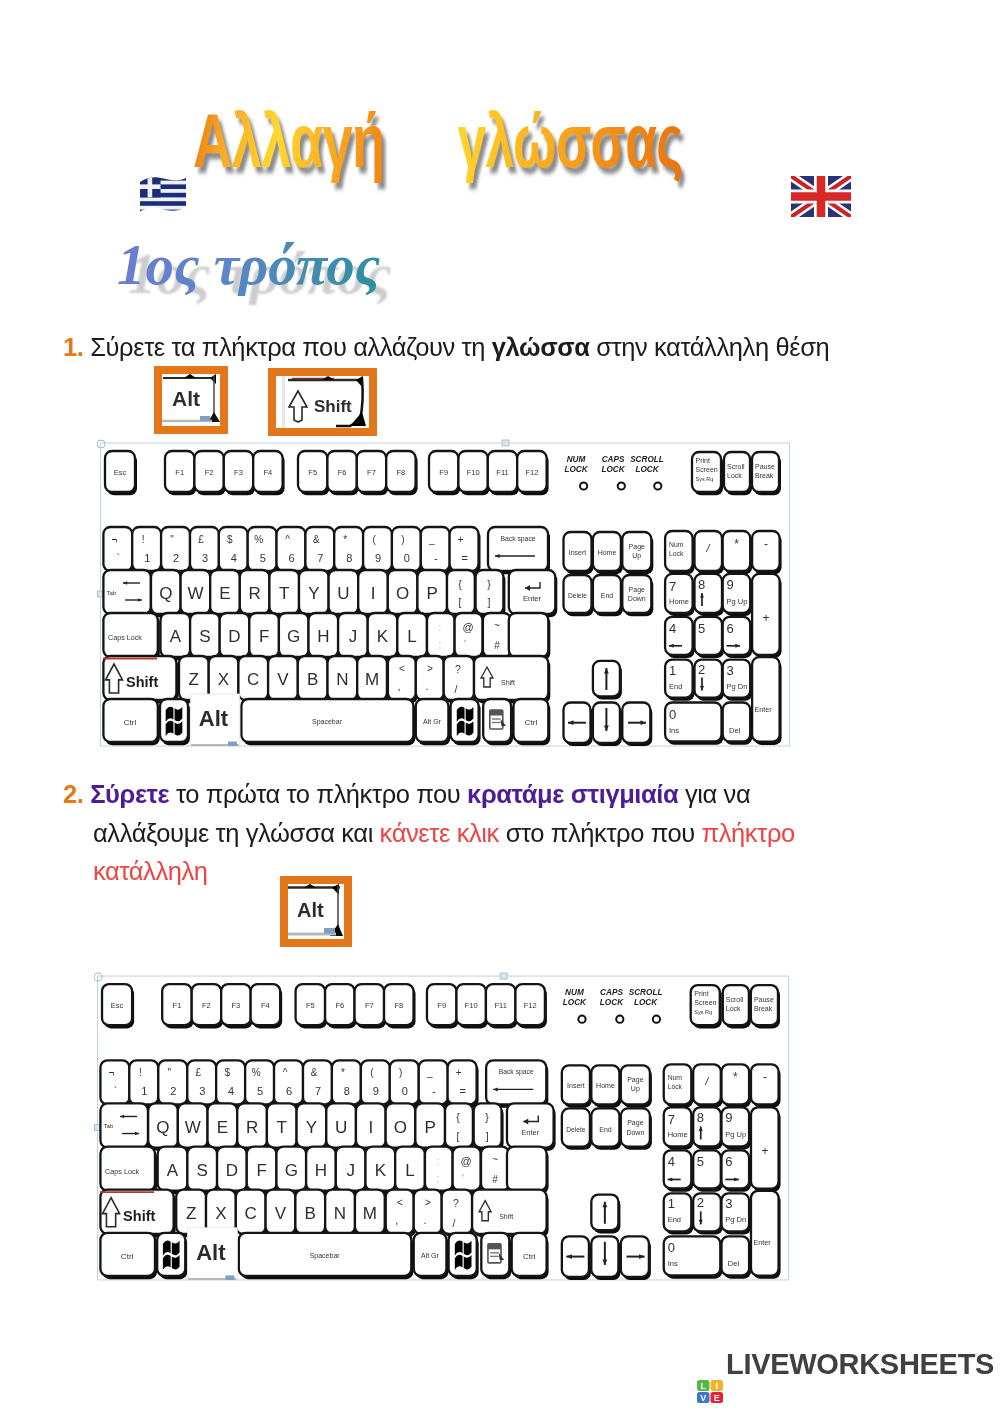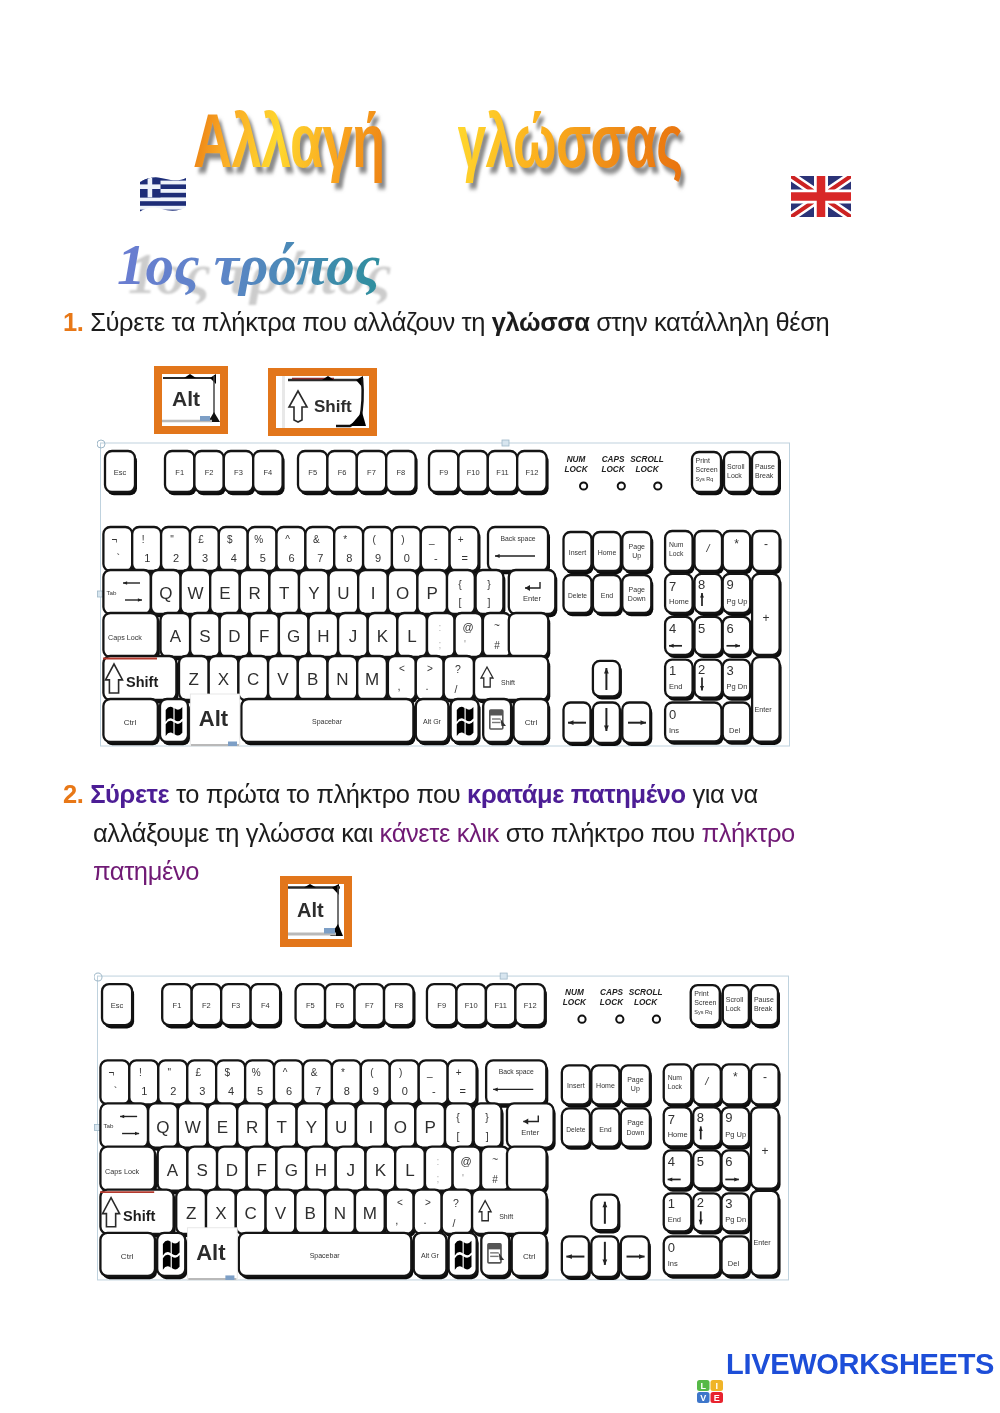--- a/index.html
+++ b/index.html
@@ -4,21 +4,21 @@
 <style>
 html,body{margin:0;padding:0;background:#ffffff;}
 body{width:1000px;height:1413px;position:relative;font-family:"Liberation Sans",sans-serif;overflow:hidden;}
 .abs{position:absolute;}
 .wordart{font-weight:bold;letter-spacing:-1px;}
 .grad1{background:linear-gradient(105deg,#ea7c12 2%,#f9a825 18%,#ffd92e 45%,#f9a41f 75%,#ed8315 100%);-webkit-background-clip:text;background-clip:text;color:transparent;}
 .grad2{background:linear-gradient(105deg,#ffd92e 0%,#fcb31f 35%,#ef8b16 70%,#e9730f 100%);-webkit-background-clip:text;background-clip:text;color:transparent;}
 .par{font-size:25.5px;color:#1c1c1c;letter-spacing:-0.4px;}
 .orange{color:#e87817;font-weight:bold;}
 .green{color:#4c1d95;font-weight:bold;}
-.red{color:#701a75;}
+.red{color:#ef4444;}
 .srcbox{border:8px solid #e2761b;background:#fff;}
 </style>
 </head>
 <body>
 
 <div class="abs wordart" style="left:193px;top:97px;font-size:76px;transform:scale(0.715,1.0);transform-origin:left top;white-space:nowrap;filter:drop-shadow(5px 6px 2px rgba(125,125,125,0.9));"><span class="grad1">Αλλαγή</span><span style="display:inline-block;width:102px;"></span><span class="grad2" style="display:inline-block;transform:scaleX(0.95);transform-origin:left bottom;">γλώσσας</span></div>
 
 <svg class="abs" style="left:139px;top:176px;" width="48" height="38" viewBox="0 0 48 38">
 <defs>
       <clipPath id="gfc">
@@ -43,21 +43,21 @@
 <svg class="abs" style="left:791px;top:176px;" width="60" height="41" viewBox="0 0 60 41">
 <rect width="60" height="41" fill="#2b3377"></rect>
 <path d="M0,0 L60,41 M60,0 L0,41" stroke="#ffffff" stroke-width="9"></path>
 <path d="M0,0 L60,41 M60,0 L0,41" stroke="#cc2222" stroke-width="4"></path>
 <path d="M30,0 V41 M0,20.5 H60" stroke="#ffffff" stroke-width="14"></path>
 <path d="M30,0 V41 M0,20.5 H60" stroke="#d82727" stroke-width="8.5"></path>
 </svg>
 
 <div class="abs" style="left:89px;top:232px;font-family:'Liberation Serif',serif;font-style:italic;font-weight:bold;font-size:57px;white-space:nowrap;background:linear-gradient(100deg,#6b7cd2 0%,#5e85c8 40%,#2e8f9d 100%);-webkit-background-clip:text;background-clip:text;color:transparent;filter:drop-shadow(11px 9px 1px rgba(176,176,176,0.65));margin-left:28px;">1ος τρόπος</div>
 
-<div class="abs par" style="left:63px;top:305px;width:900px;line-height:34px;"><span class="orange">1.</span> Σύρετε τα πλήκτρα που αλλάζουν τη <b>γλώσσα</b> στην κατάλληλη θέση</div>
+<div class="abs par" style="left:63px;top:330px;width:900px;line-height:34px;"><span class="orange">1.</span> Σύρετε τα πλήκτρα που αλλάζουν τη <b>γλώσσα</b> στην κατάλληλη θέση</div>
 
 <div class="abs srcbox" style="left:154px;top:366px;width:58px;height:52px;">
 <svg width="58" height="52" viewBox="0 0 58 52" style="display:block;">
 <line x1="1" y1="4" x2="52" y2="4" stroke="#2a2a2a" stroke-width="2"></line>
 <polygon points="22,4 28,0 34,4" fill="#000"></polygon>
 <polygon points="48,4 54,0 54,10" fill="#000"></polygon>
 <path d="M52,2 L52,46" stroke="#444" stroke-width="1.5"></path>
 <polygon points="52,40 58,50 46,50" fill="#111" transform="translate(0,-2)"></polygon>
 <line x1="0" y1="47" x2="50" y2="47" stroke="#b9b9b9" stroke-width="2.5"></line>
 <rect x="38" y="42" width="10" height="5" fill="#7d9fc6"></rect>
@@ -807,23 +807,23 @@
 <text x="632.0" y="294.5" font-family="'Liberation Sans', sans-serif" font-size="7.5" fill="#333" font-weight="normal" text-anchor="start" style="">Del</text>
 </g>
 </symbol>
 </defs>
 </svg>
 
 <svg class="abs" style="left:97px;top:438px;filter:blur(0.3px);" width="695" height="312">
     <use href="#kb"></use>
   </svg>
 
-<div class="abs par" style="left:63px;top:775px;width:900px;line-height:38.7px;"><span class="orange">2.</span> <span class="green">Σύρετε</span> το πρώτα το πλήκτρο που <span class="green">κρατάμε πατημένο</span> για να<br>
+<div class="abs par" style="left:63px;top:775px;width:900px;line-height:38.7px;"><span class="orange">2.</span> <span class="green">Σύρετε</span> το πρώτα το πλήκτρο που <span class="green">κρατάμε στιγμιαία</span> για να<br>
 <span style="display:inline-block;width:30px;"></span>αλλάξουμε τη γλώσσα και <span class="red">κάνετε κλικ</span> στο πλήκτρο που <span class="red">πλήκτρο</span><br>
-<span style="display:inline-block;width:30px;"></span><span class="red">πατημένο</span></div>
+<span style="display:inline-block;width:30px;"></span><span class="red">κατάλληλη</span></div>
 
 <div class="abs srcbox" style="left:280px;top:876px;width:56px;height:55px;">
 <svg width="56" height="55" viewBox="0 0 56 55" style="display:block;">
 <line x1="0" y1="3.5" x2="52" y2="3.5" stroke="#2a2a2a" stroke-width="2.5"></line>
 <polygon points="16,3.5 22,0 28,3.5" fill="#000"></polygon>
 <polygon points="44,3.5 51,0 51,11" fill="#000"></polygon>
 <path d="M50,2 L50,48" stroke="#444" stroke-width="1.5"></path>
 <polygon points="50,40 55,52 42,52" fill="#000"></polygon>
 <line x1="0" y1="50" x2="48" y2="50" stroke="#b9b9b9" stroke-width="3"></line>
 <rect x="36" y="44" width="11" height="5.5" fill="#7d9fc6"></rect>
@@ -841,13 +841,13 @@
 <rect x="13.5" y="0" width="12.5" height="11" rx="2.5" fill="#f0b428"></rect>
 <rect x="0" y="12" width="12.5" height="11" rx="2.5" fill="#3e76ca"></rect>
 <rect x="13.5" y="12" width="12.5" height="11" rx="2.5" fill="#e8232e"></rect>
 <text x="6.2" y="8.7" font-family="'Liberation Sans',sans-serif" font-size="9" font-weight="bold" fill="#fff" text-anchor="middle">L</text>
 <text x="19.7" y="8.7" font-family="'Liberation Sans',sans-serif" font-size="9" font-weight="bold" fill="#fff" text-anchor="middle">I</text>
 <text x="6.2" y="20.7" font-family="'Liberation Sans',sans-serif" font-size="9" font-weight="bold" fill="#fff" text-anchor="middle">V</text>
 <text x="19.7" y="20.7" font-family="'Liberation Sans',sans-serif" font-size="9" font-weight="bold" fill="#fff" text-anchor="middle">E</text>
 </svg>
 </div>
 
-<div class="abs" style="left:726px;top:1348px;font-size:29px;font-weight:bold;color:#1d4ed8;letter-spacing:-0.3px;">LIVEWORKSHEETS</div>
+<div class="abs" style="left:726px;top:1348px;font-size:29px;font-weight:bold;color:#404040;letter-spacing:-0.3px;">LIVEWORKSHEETS</div>
 
 </body></html>

